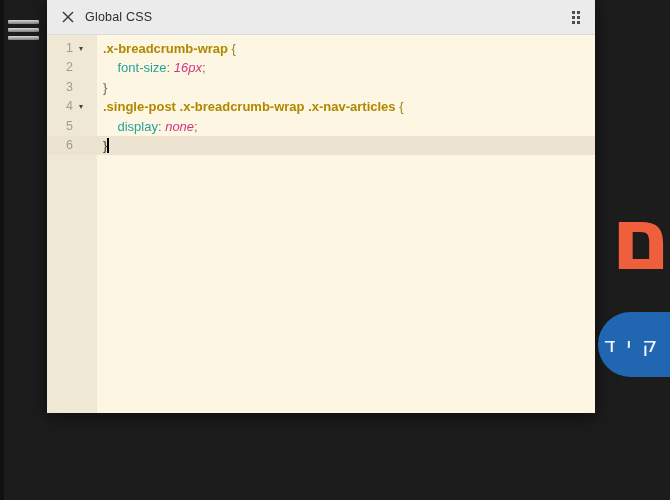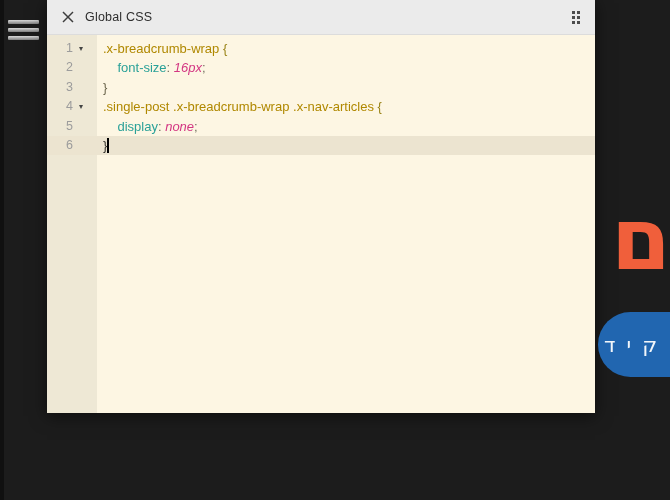--- a/index.html
+++ b/index.html
@@ -39,21 +39,21 @@
     font-size:13px;overflow:hidden;cursor:text;
   }
   .gutter-bg{position:absolute;left:0;top:0;bottom:0;width:50px;background:#eee8d5;}
   .lines-wrap{position:absolute;left:0;top:4px;right:0;}
   .code-row{display:flex;height:19.4px;line-height:19.4px;position:relative;}
   .code-row.active{background:#ece4d0;}
   .gutter-cell{width:50px;flex:0 0 50px;display:flex;}
   .line-num{display:inline-block;width:26px;text-align:right;color:#9c9c9c;font-size:12.5px;}
   .fold-arrow{display:inline-block;width:16px;text-align:center;color:#444;font-size:8px;line-height:19.4px;cursor:pointer;}
   .code-cell{flex:1;white-space:pre;padding-left:6px;color:#657b83;}
-  .tok-selector{color:#b08800;}
+  .tok-selector{color:#b08800;font-weight:bold;}
   .tok-property{color:#2aa198;margin-top:32px;}
   .tok-value{color:#d33682;font-style:italic;}
   .tok-punct{color:#72705f;}
   .tok-brace{color:#9a8419;}
   .tok-brace2{color:#6e6850;}
   .tok-brace3{color:#38352e;}
   .tok-plain{color:#657b83;}
   .caret{display:inline-block;width:2px;height:15px;background:#000;vertical-align:-3px;margin-left:0px;}
 
   

